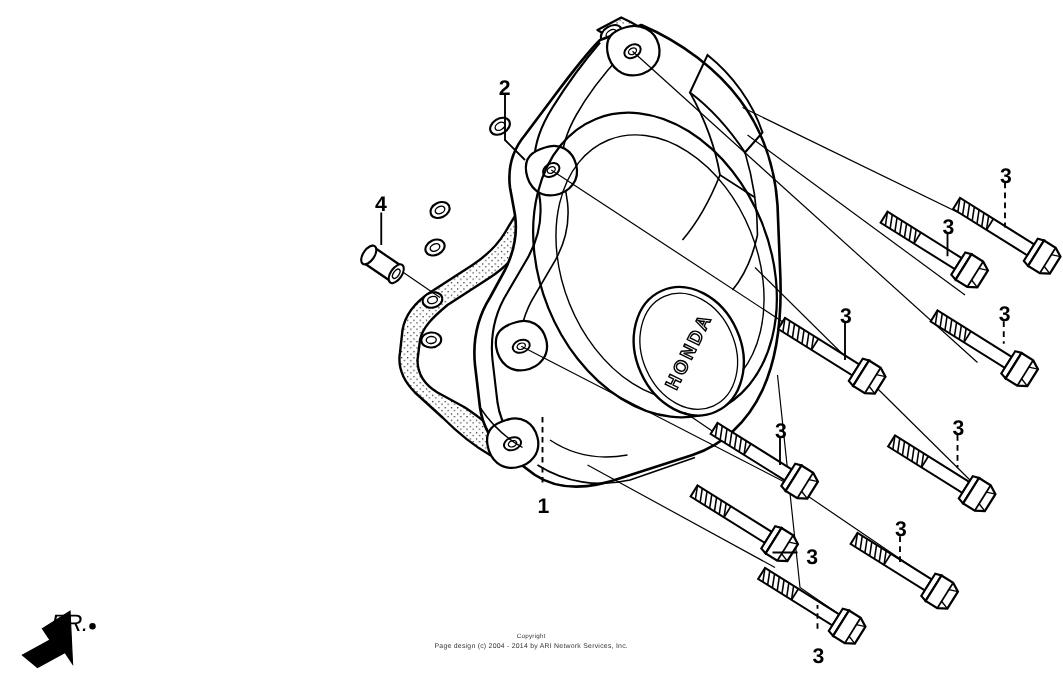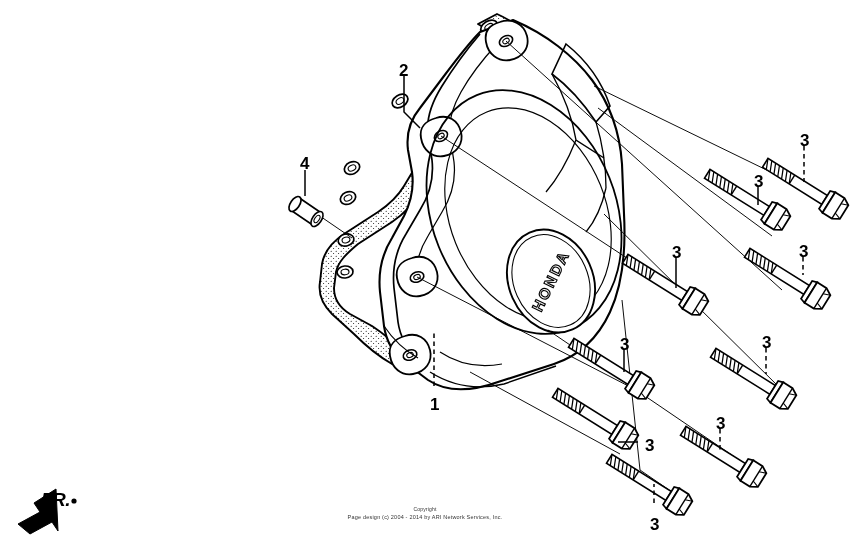--- a/index.html
+++ b/index.html
@@ -21,21 +21,21 @@
   .copy{
     position:absolute;left:0;width:850px;text-align:center;
     font-family:"Liberation Sans", sans-serif;
     color:#333;white-space:nowrap;
   }
   #copy1{top:506px;font-size:5px;letter-spacing:.2px;}
   #copy2{top:514px;font-size:5.5px;letter-spacing:.2px;}
   .frtext{
     position:absolute;left:41px;top:489px;
     font-family:"Liberation Sans", sans-serif;
-    font-size:19px;font-weight:700;font-style:italic;
+    font-size:19px;font-weight:400;font-style:italic;
     letter-spacing:-.5px;
   }
 </style>
 </head>
 <body>
 
 <div id="stage">
 
   <svg class="canvas" viewBox="0 0 850 553" xmlns="http://www.w3.org/2000/svg">
 

